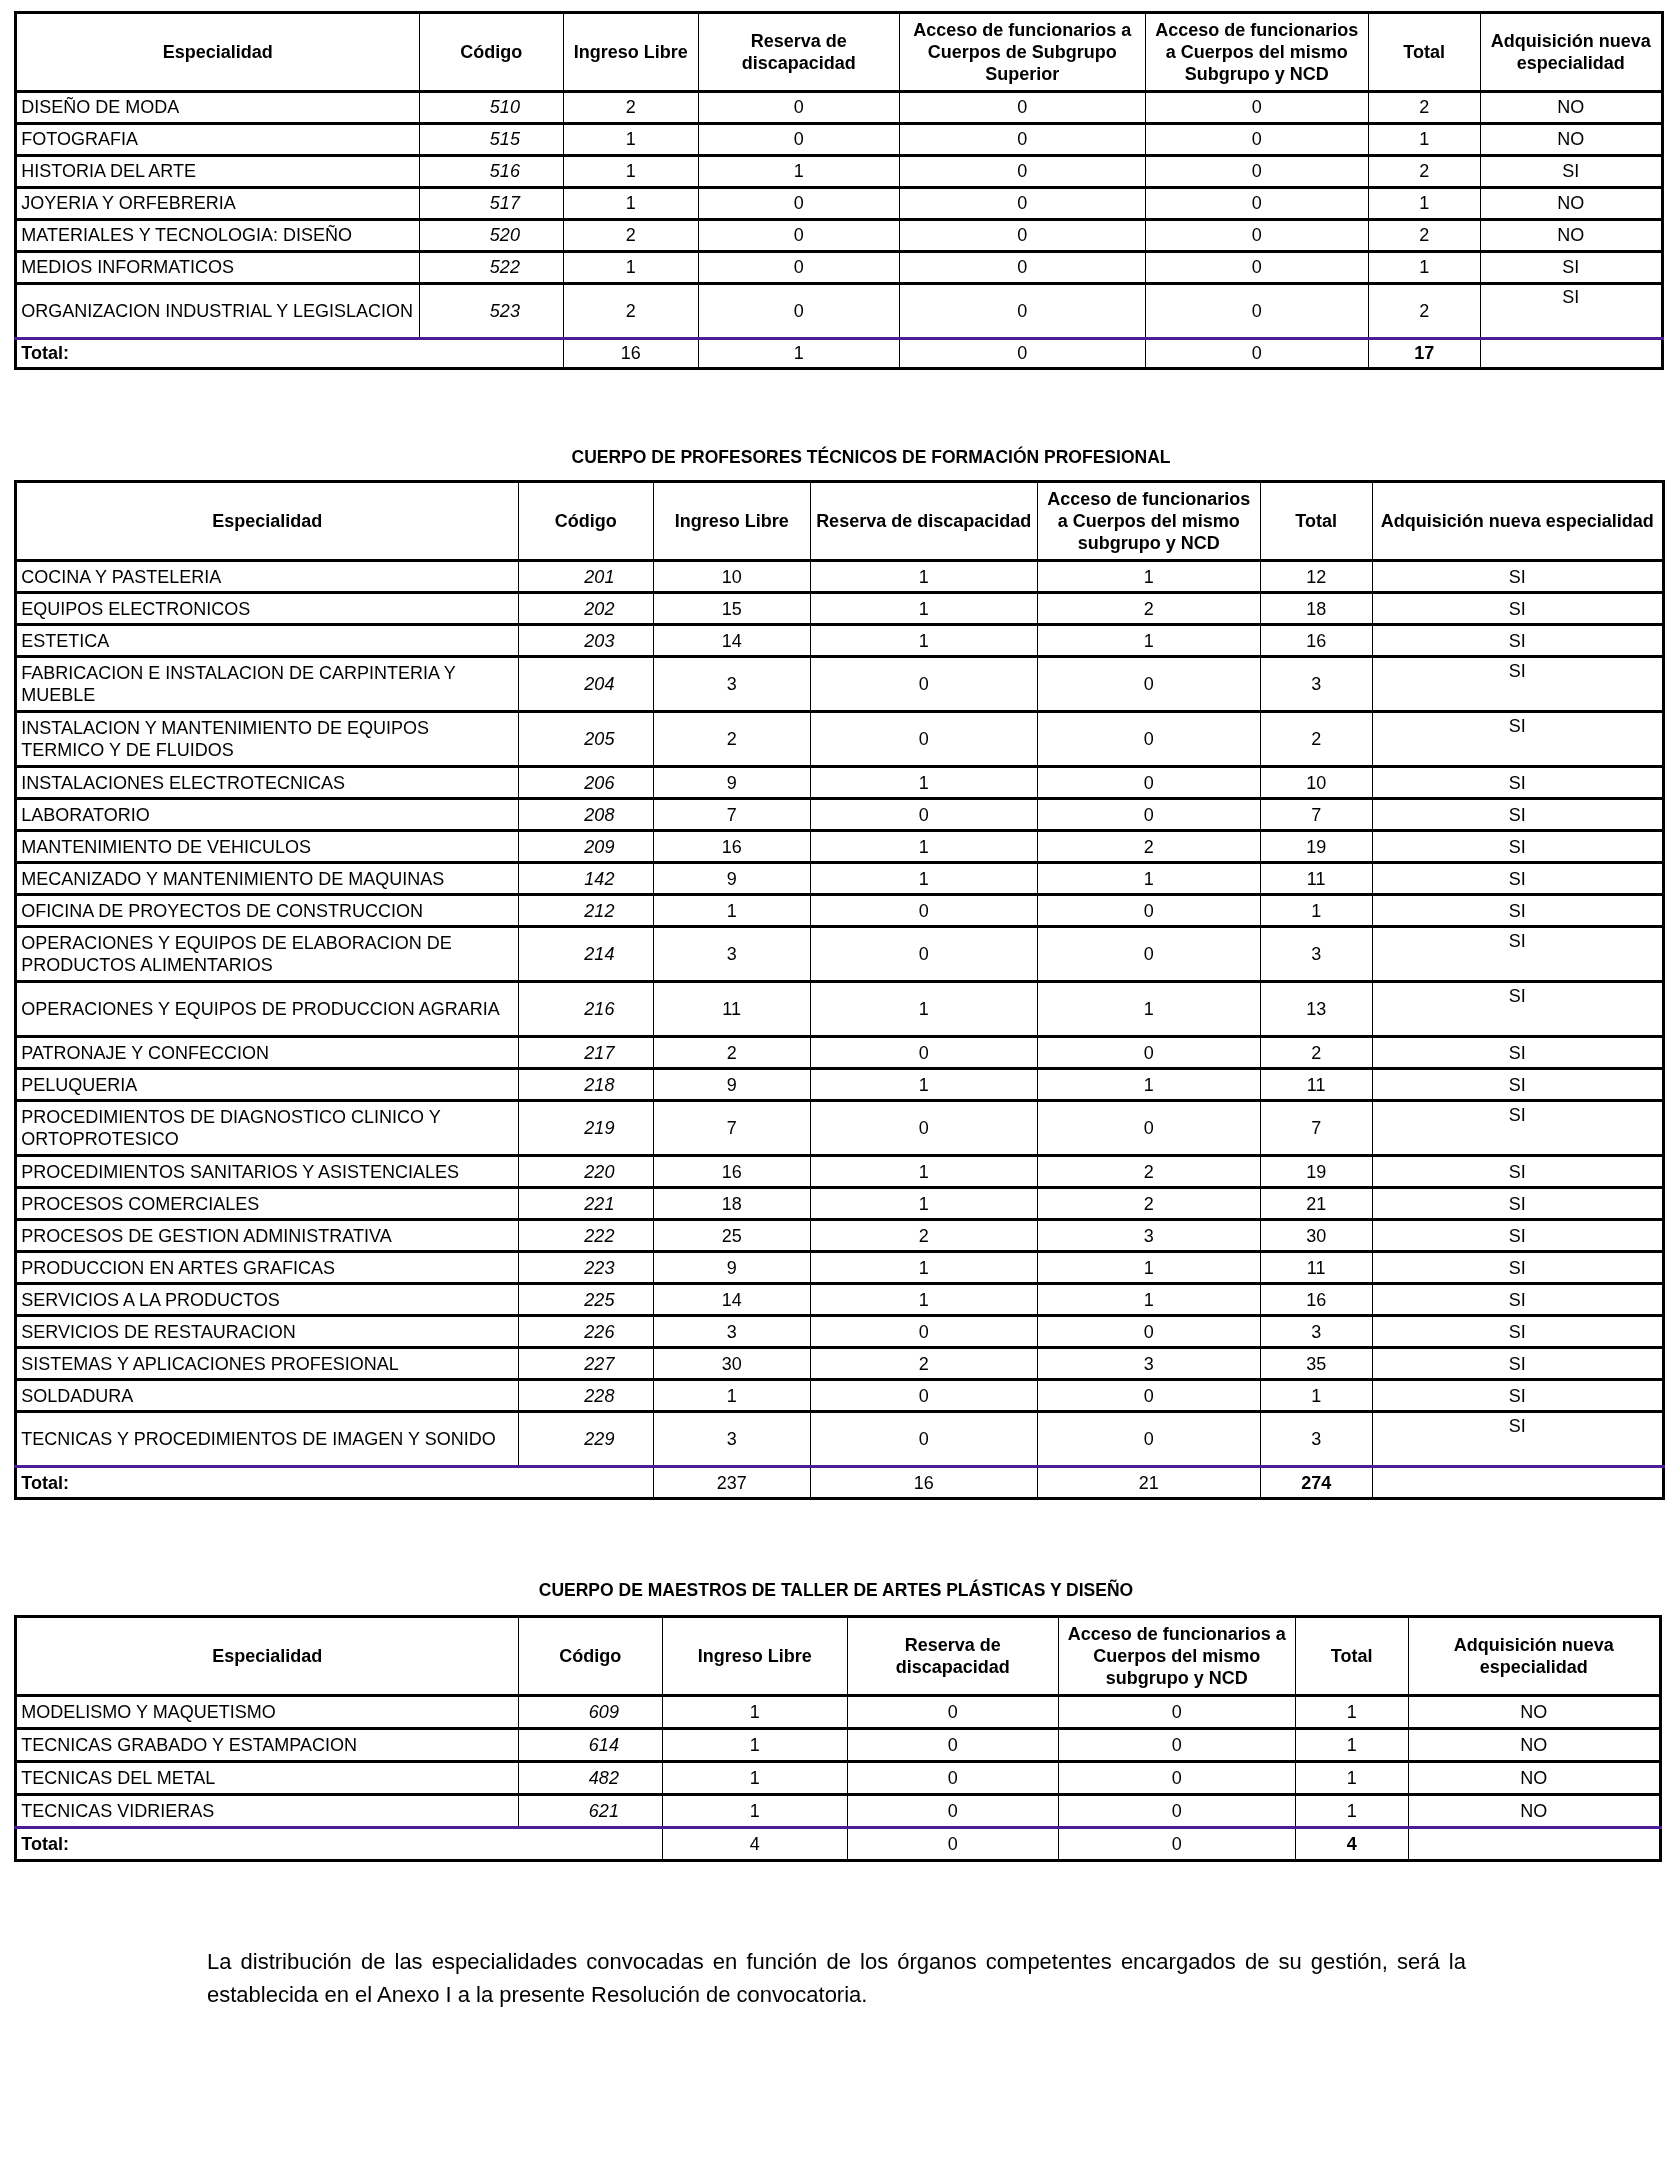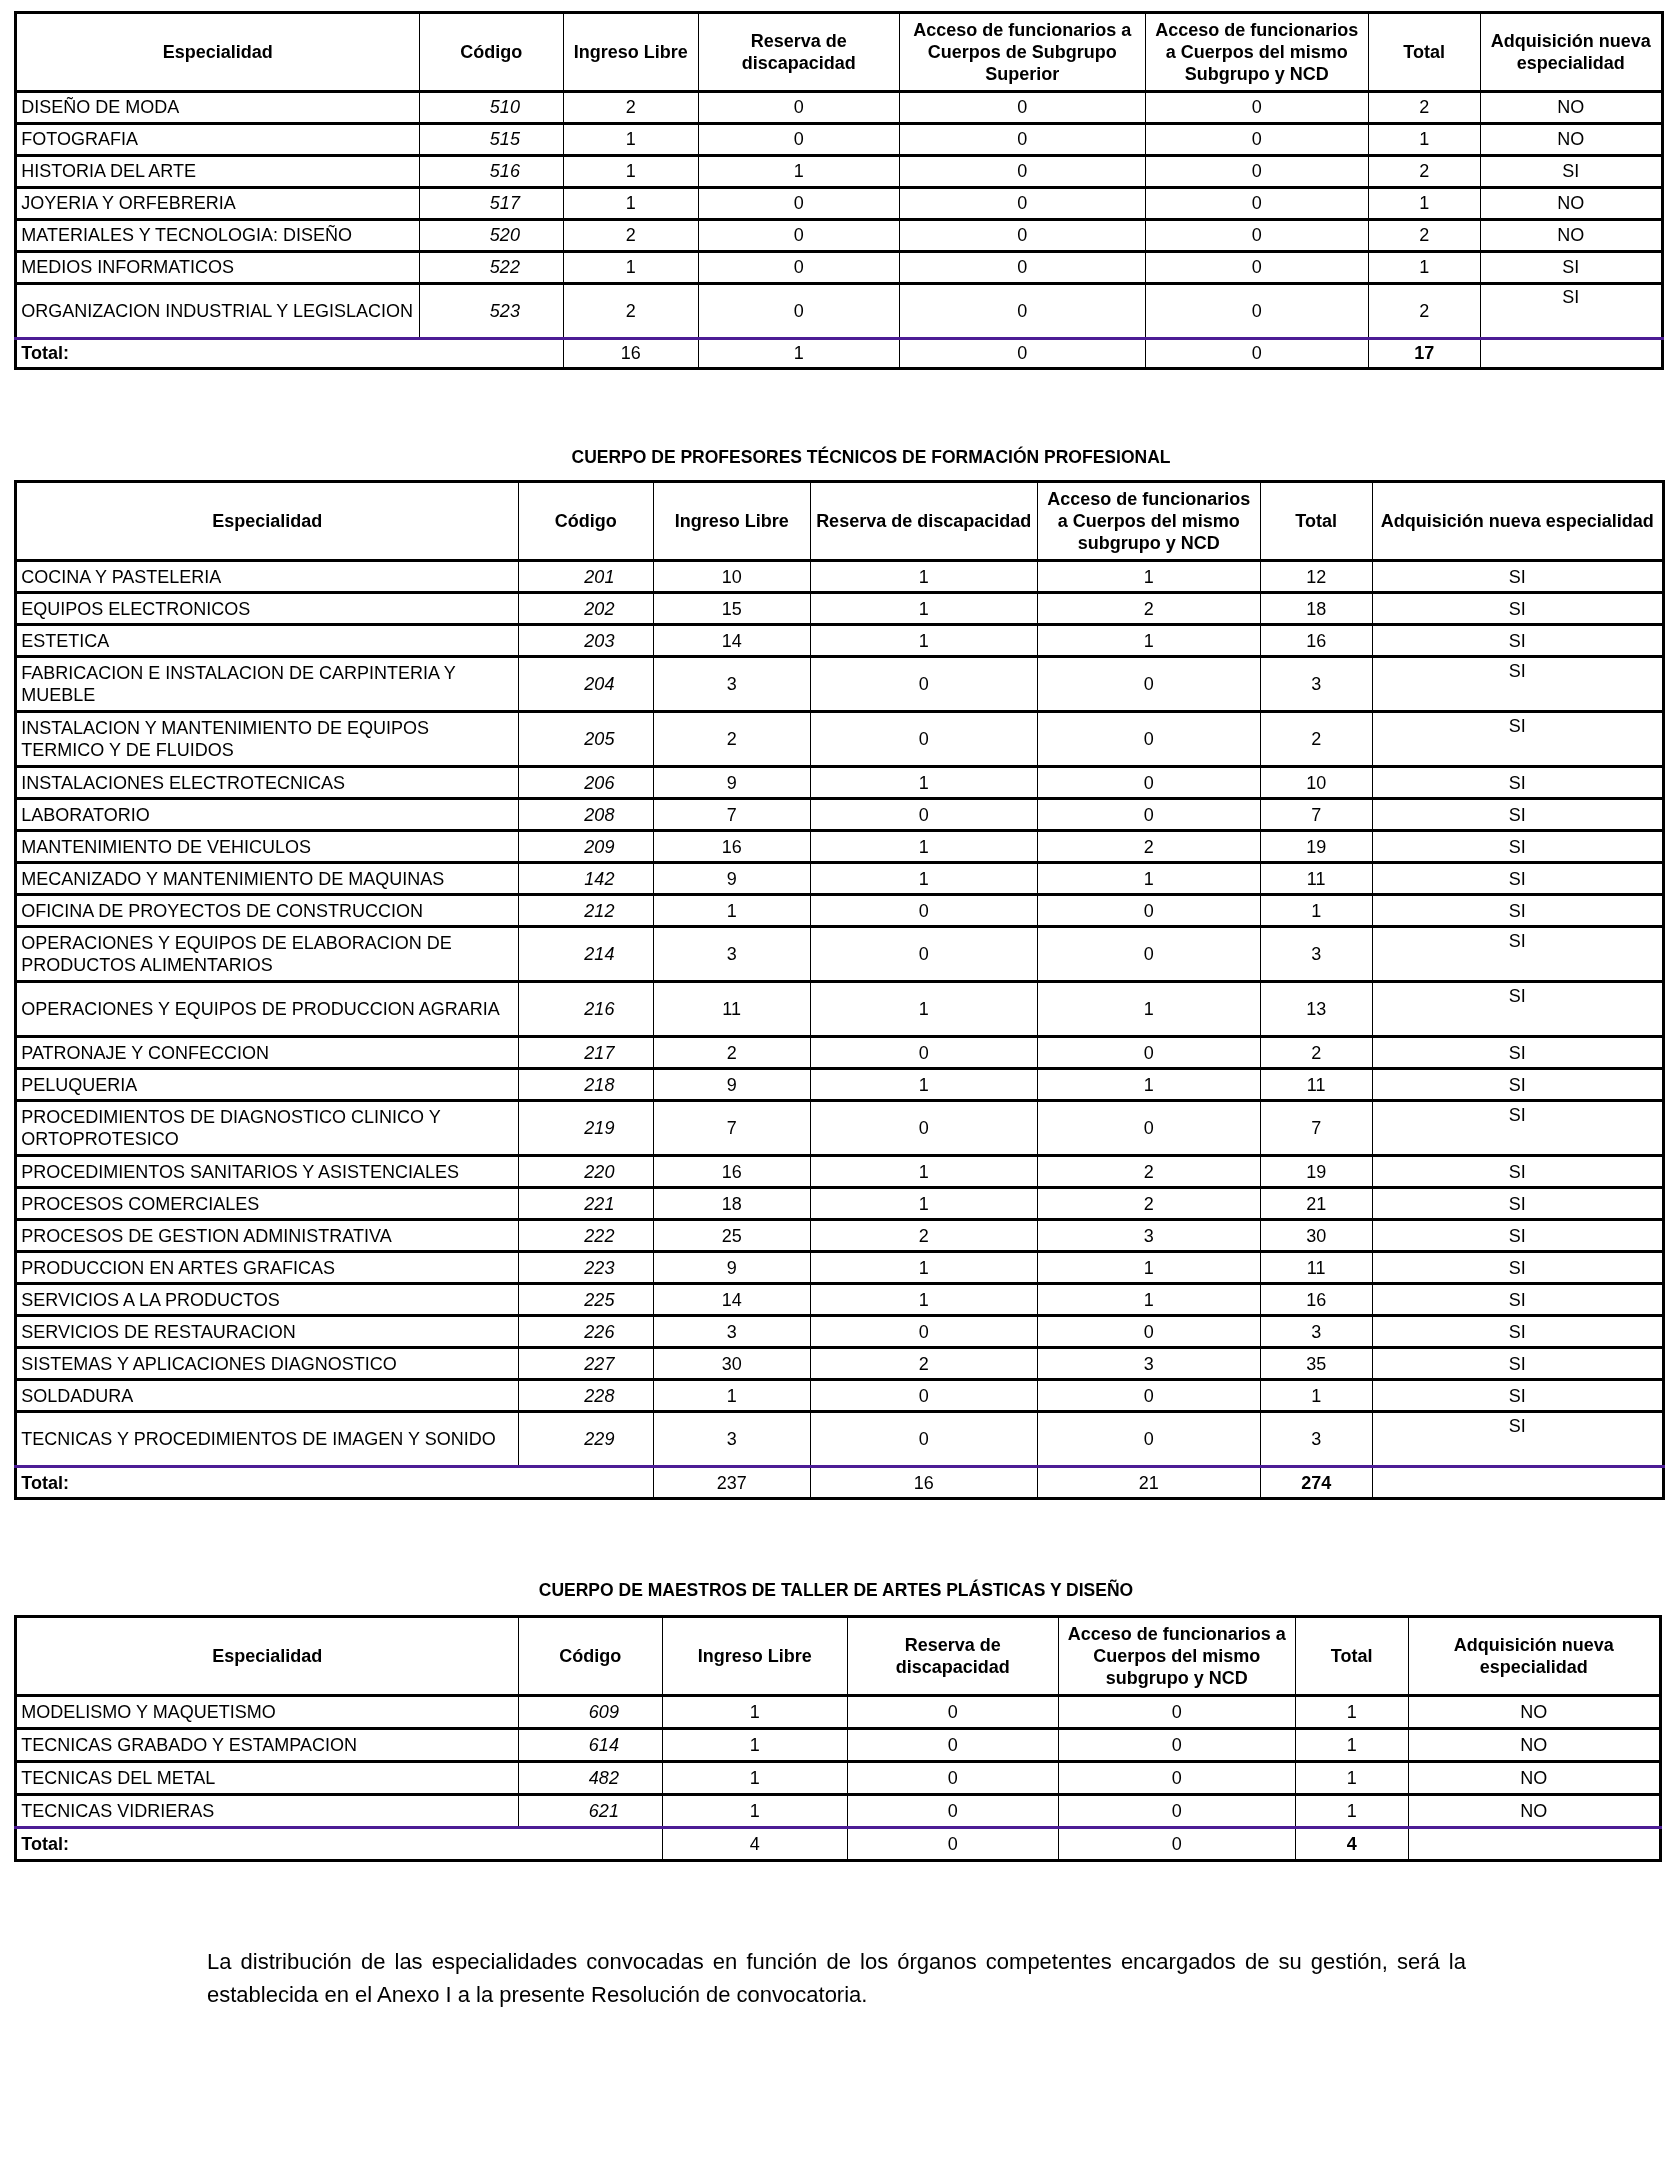--- a/index.html
+++ b/index.html
@@ -350,21 +350,21 @@
       <tr class="body-row">
         <td class="esp">SERVICIOS DE RESTAURACION</td>
         <td class="cod">226</td>
         <td>3</td>
         <td>0</td>
         <td>0</td>
         <td>3</td>
         <td class="adq">SI</td>
       </tr>
       <tr class="body-row">
-        <td class="esp">SISTEMAS Y APLICACIONES DIAGNOSTICO</td>
+        <td class="esp">SISTEMAS Y APLICACIONES PROFESIONAL</td>
         <td class="cod">227</td>
         <td>30</td>
         <td>2</td>
         <td>3</td>
         <td>35</td>
         <td class="adq">SI</td>
       </tr>
       <tr class="body-row">
         <td class="esp">SOLDADURA</td>
         <td class="cod">228</td>

